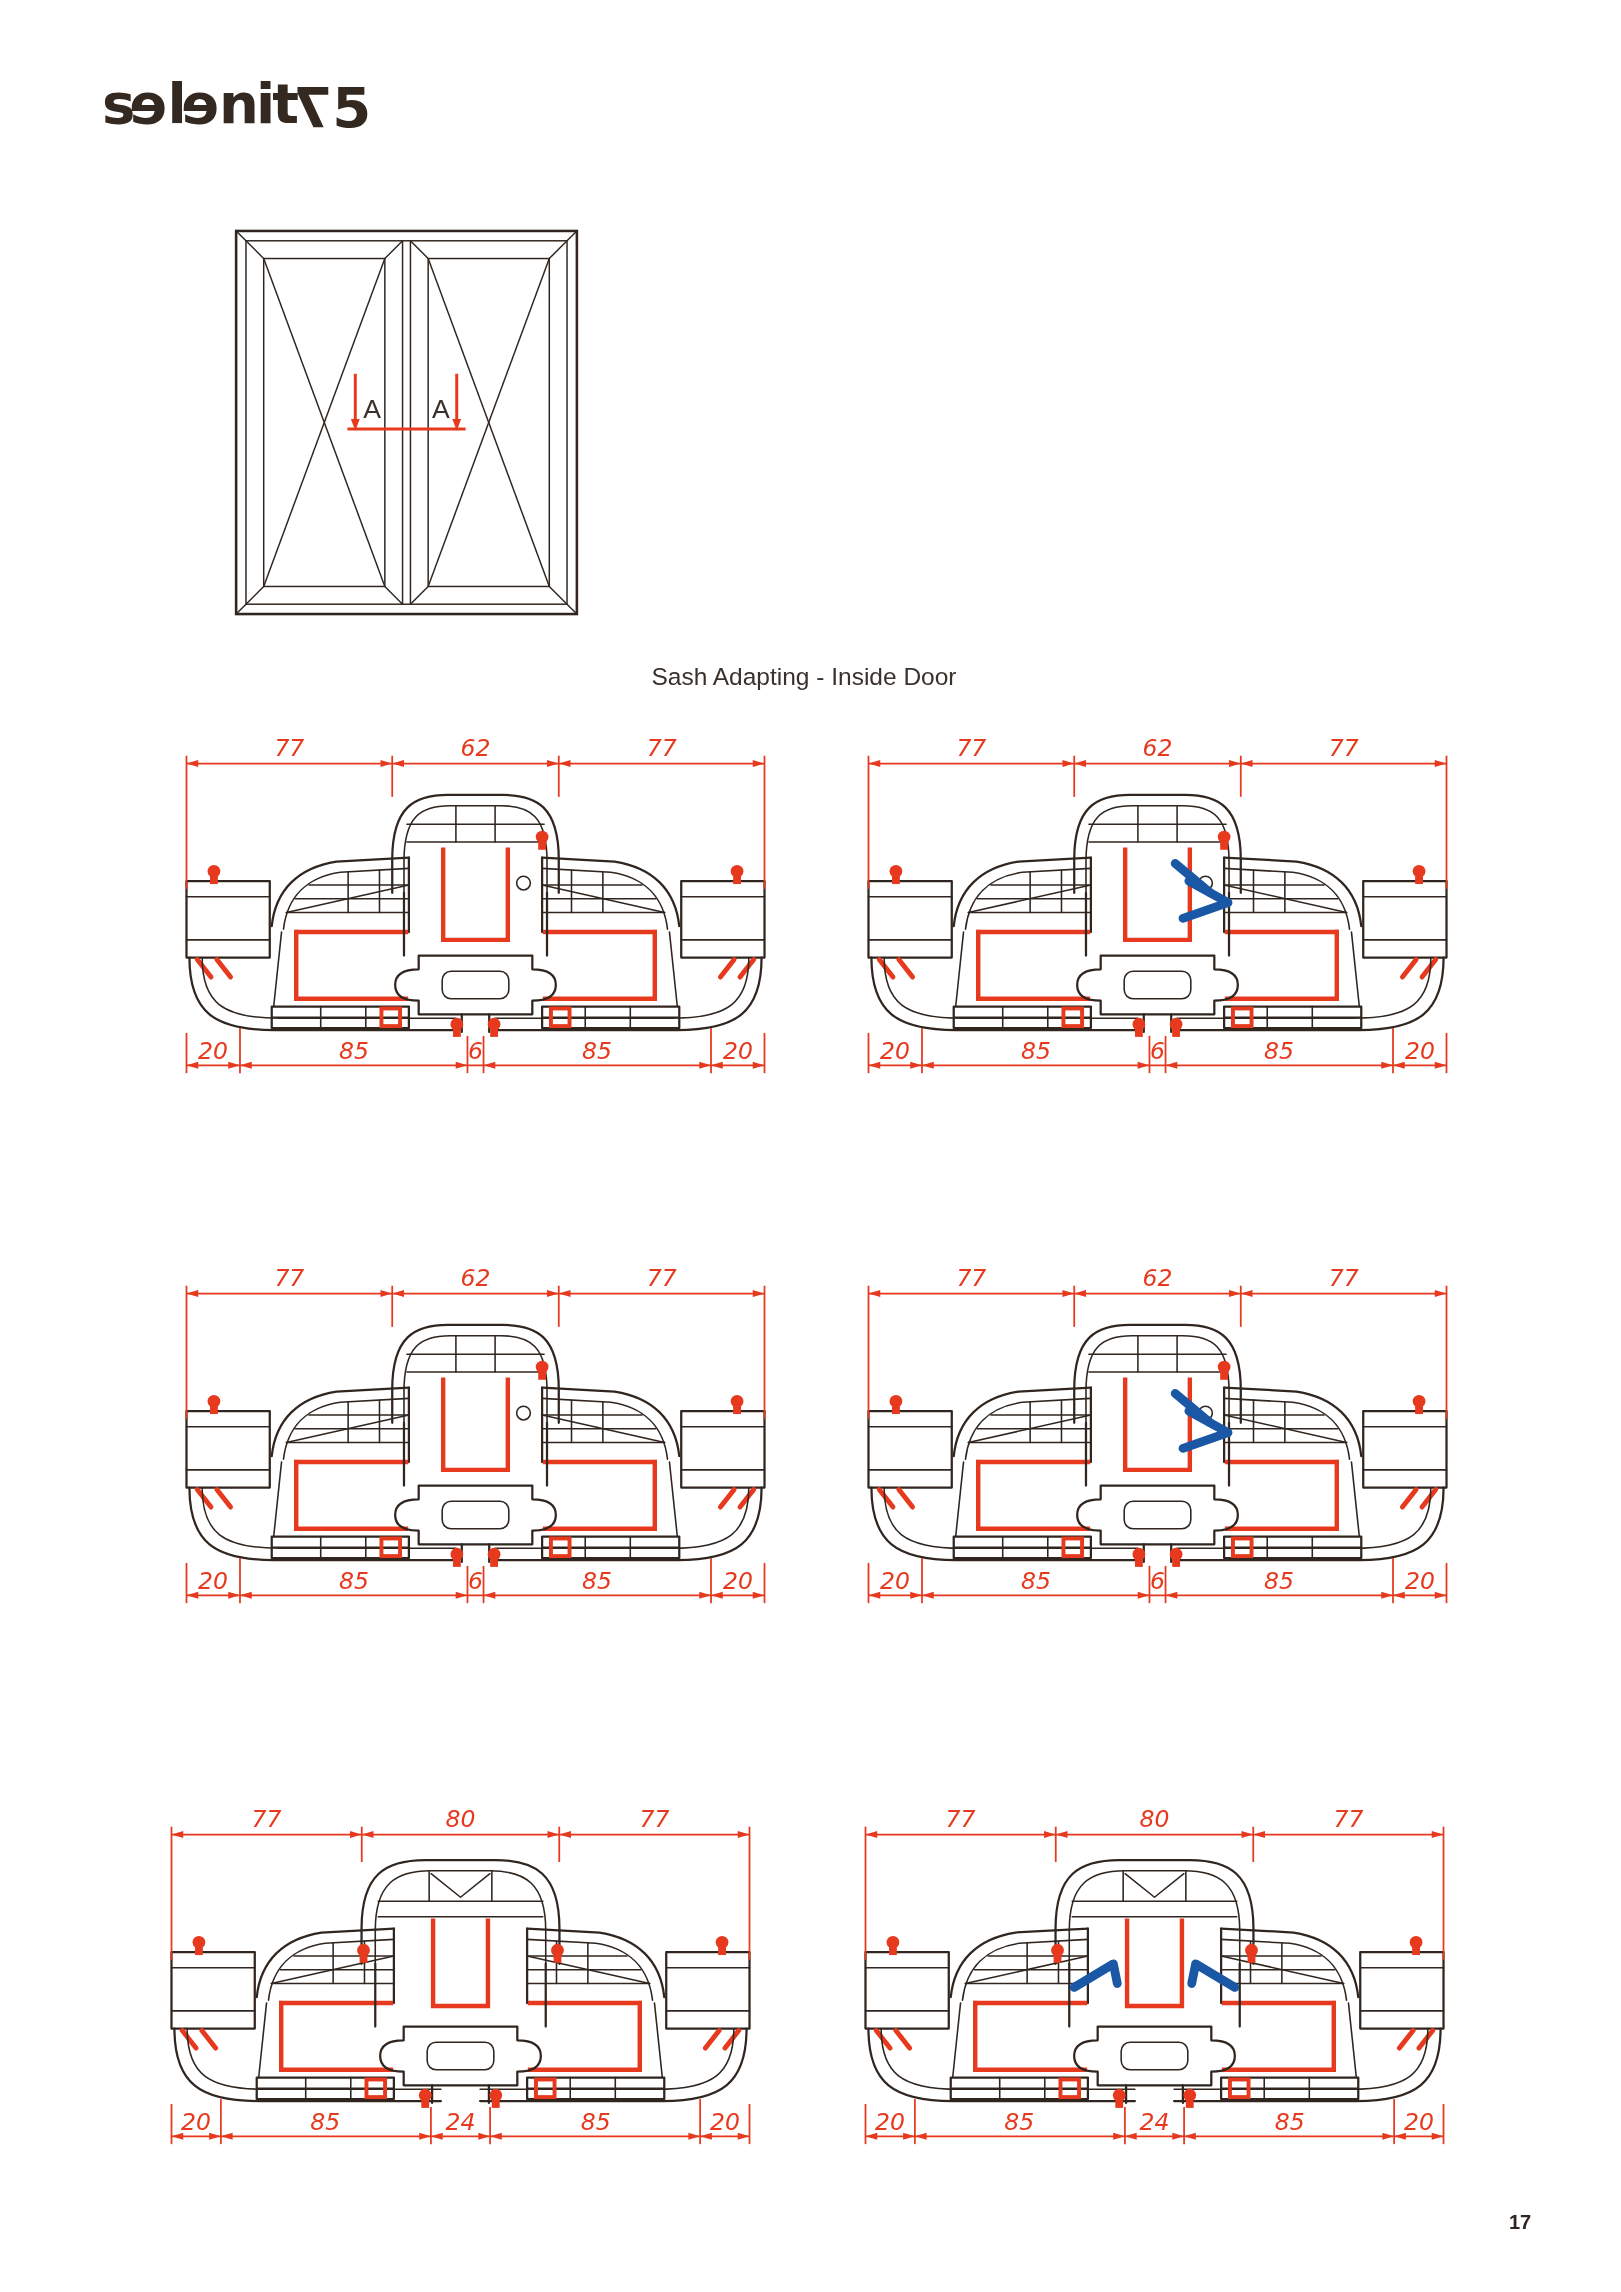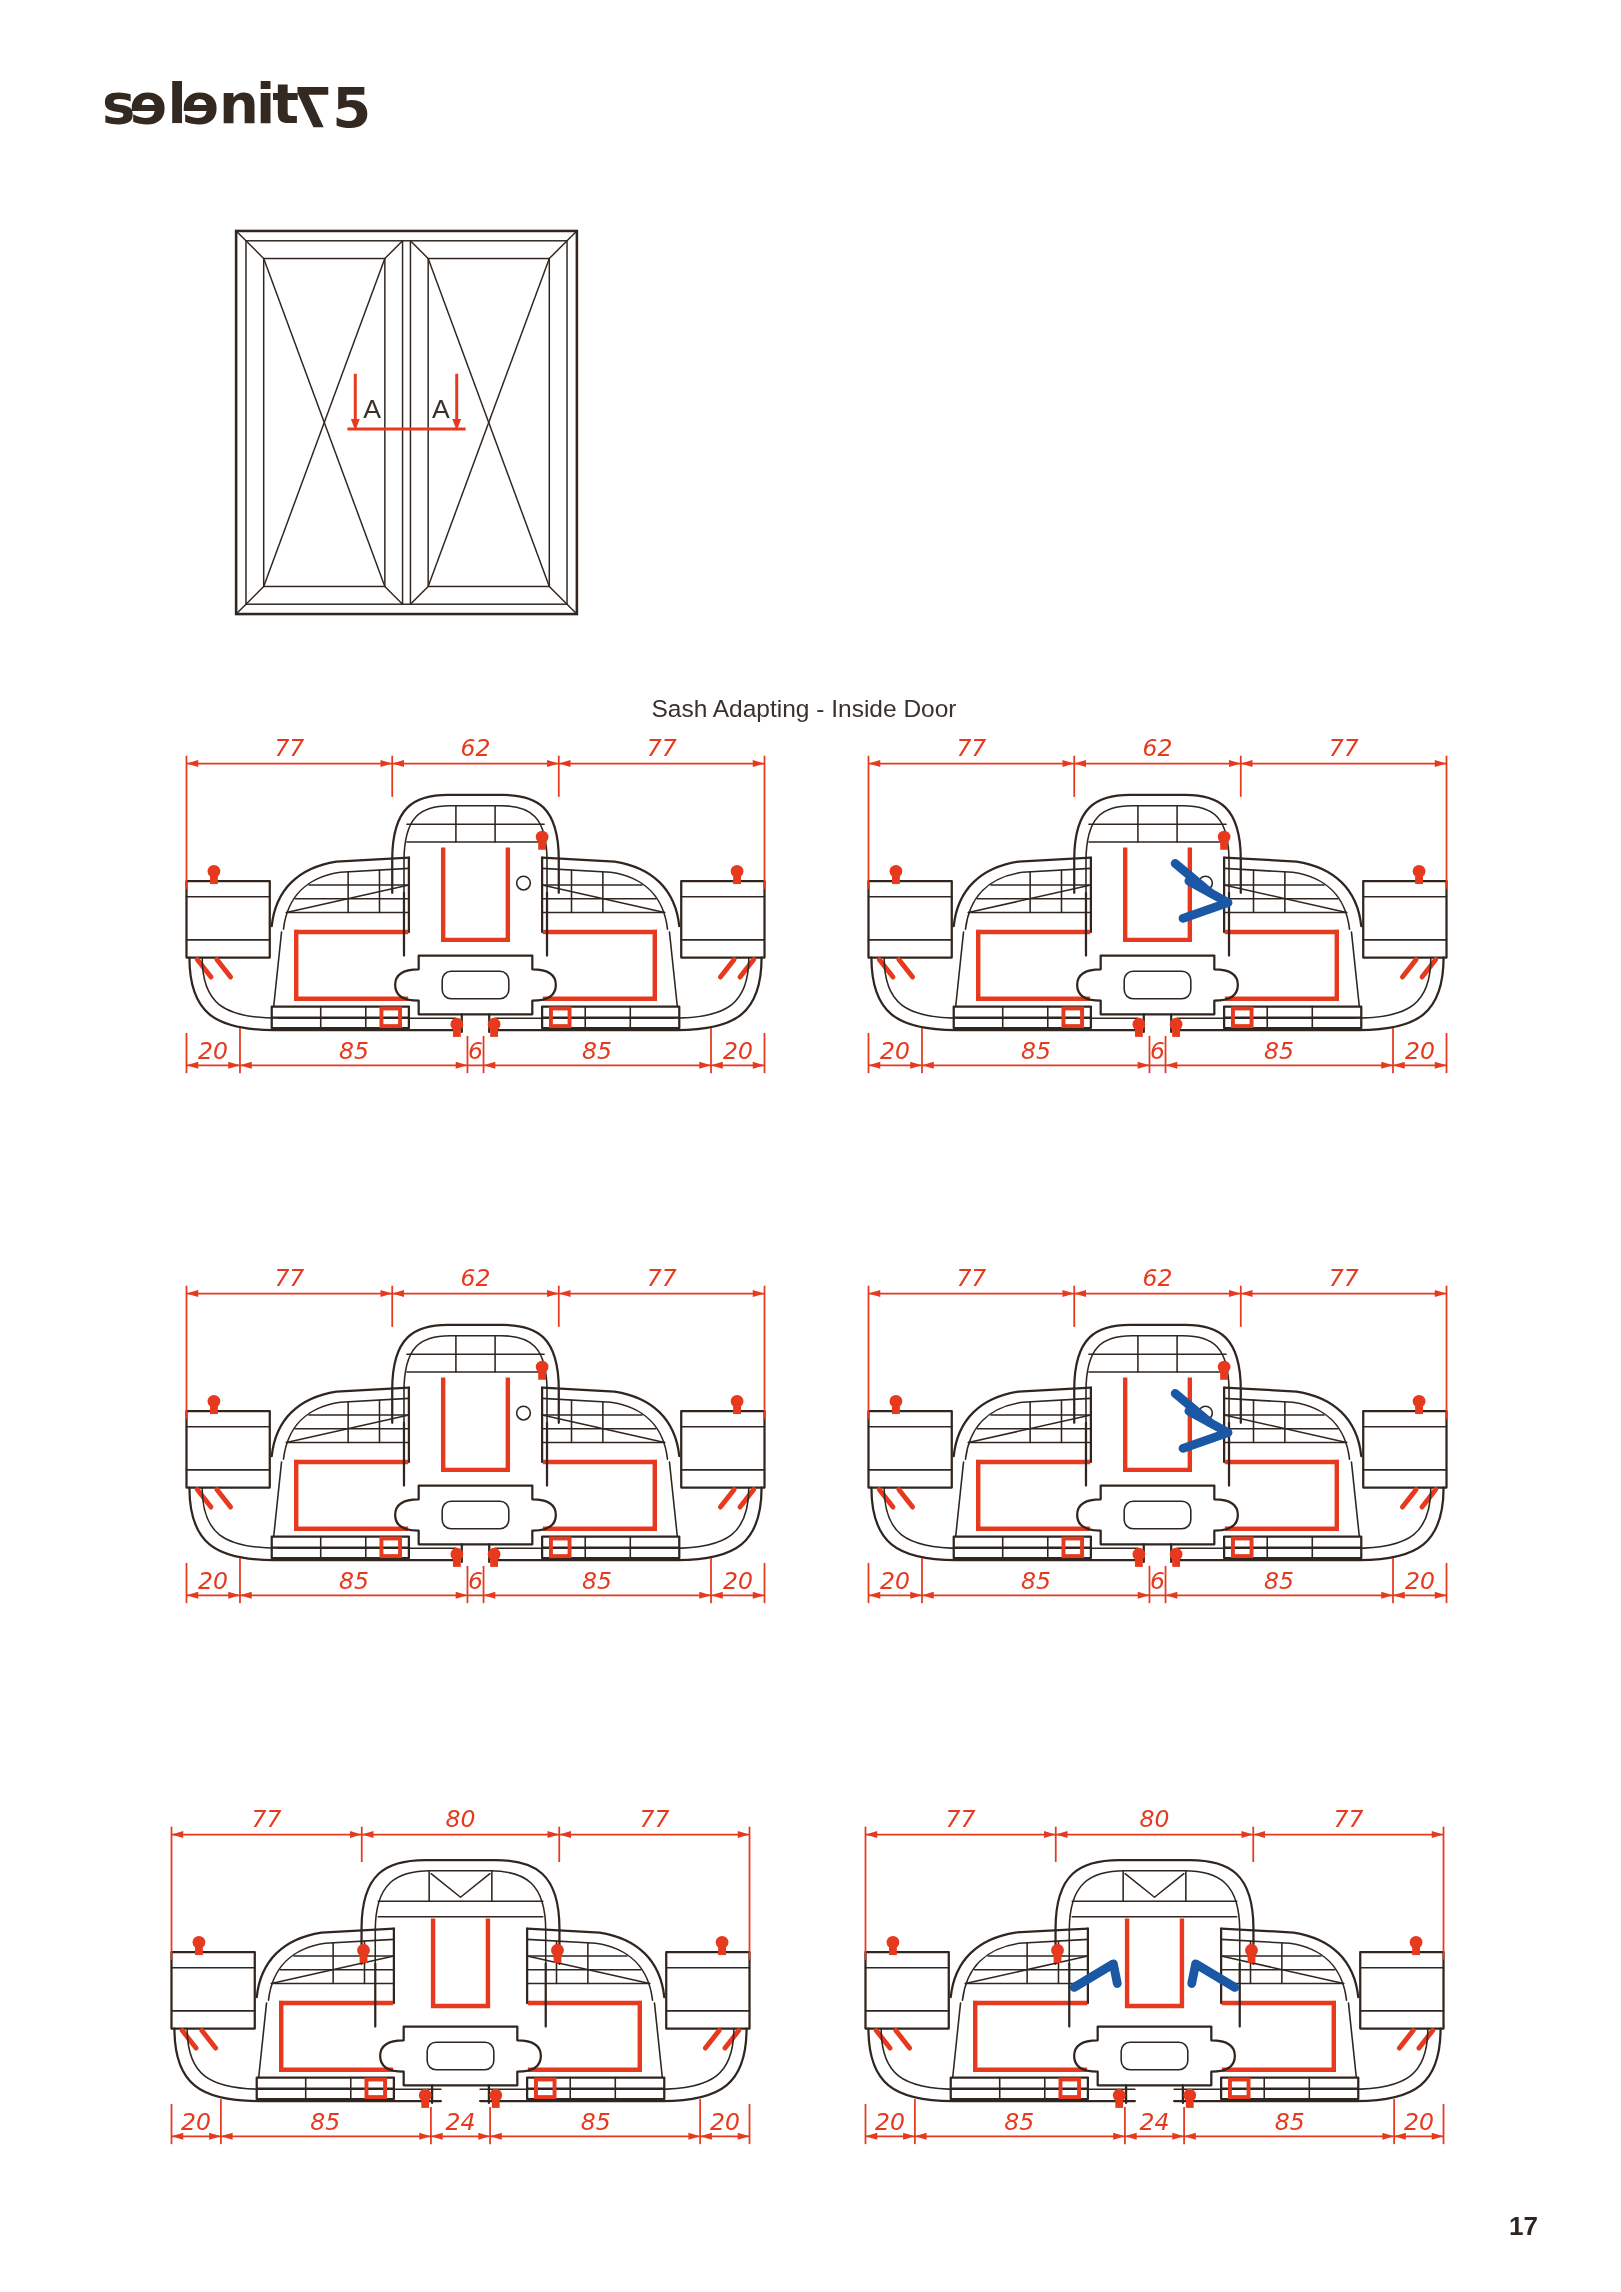--- a/index.html
+++ b/index.html
@@ -6,24 +6,24 @@
   .page{position:relative;width:1621px;height:2293px;background:#ffffff;overflow:hidden;
         font-family:"Liberation Sans",sans-serif;}
   
   .logo{position:absolute;left:102px;top:76px;font-family:"DejaVu Sans",sans-serif;
         font-weight:bold;font-size:56px;letter-spacing:-2.9px;color:#332921;line-height:1;}
   .logo span{display:inline-block;}
   .logo span.flip{transform:scaleX(-1);}
   .logo span.drop{position:relative;top:3.9px;}
   
   .title{position:absolute;left:549px;top:663px;width:510px;text-align:center;
-         font-size:24.5px;color:#3a312a;margin-top:32px;}
+         font-size:24.5px;color:#3a312a;}
   
   .section{position:absolute;width:627px;height:353px;font-style:italic;}
-  .pagenum{position:absolute;left:1509px;top:2211px;font-size:26px;font-weight:bold;color:#30261f;}
+  .pagenum{position:absolute;left:1509px;top:2211px;font-size:20px;font-weight:bold;color:#30261f;}
   
   svg{display:block;}
   .k{stroke:#30261f;fill:none;stroke-width:2.3;stroke-linejoin:round;stroke-linecap:round;}
   .k1{stroke:#30261f;fill:none;stroke-width:1.6;stroke-linejoin:round;stroke-linecap:round;}
   .r{stroke:#e6391e;fill:none;stroke-width:4.5;stroke-linecap:square;}
   .r2{stroke:#e6391e;fill:none;stroke-width:5;stroke-linecap:round;}
   .rf{fill:#e6391e;stroke:none;}
   .rs{stroke:#e6391e;fill:none;stroke-width:4;}
   .b{stroke:#1a57a5;fill:none;stroke-width:9;stroke-linejoin:round;stroke-linecap:round;}
   .dl{stroke:#e6391e;stroke-width:1.8;fill:none;}

